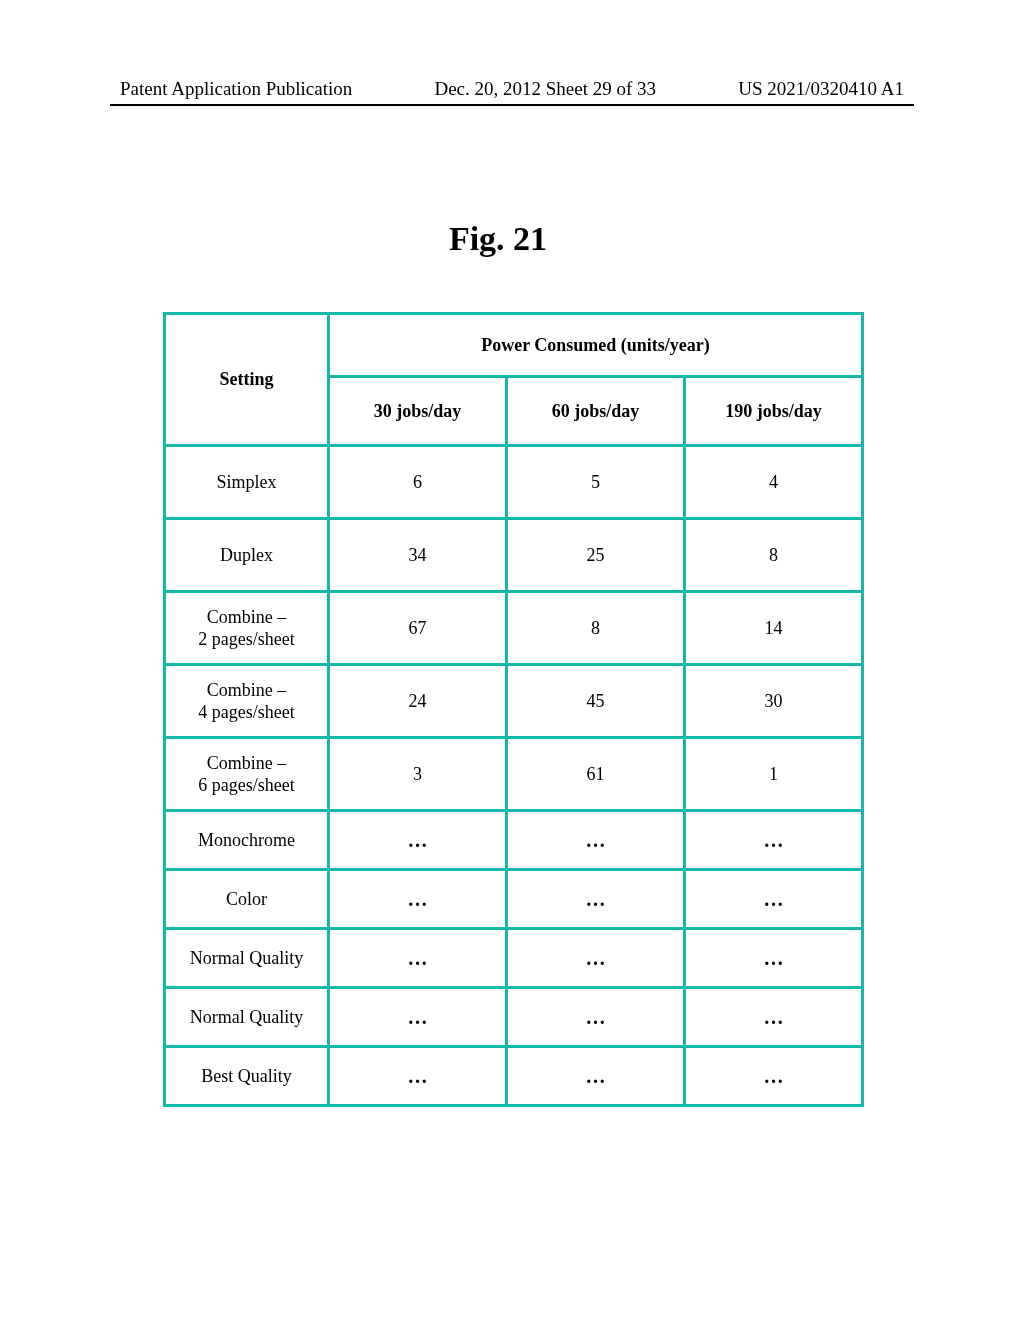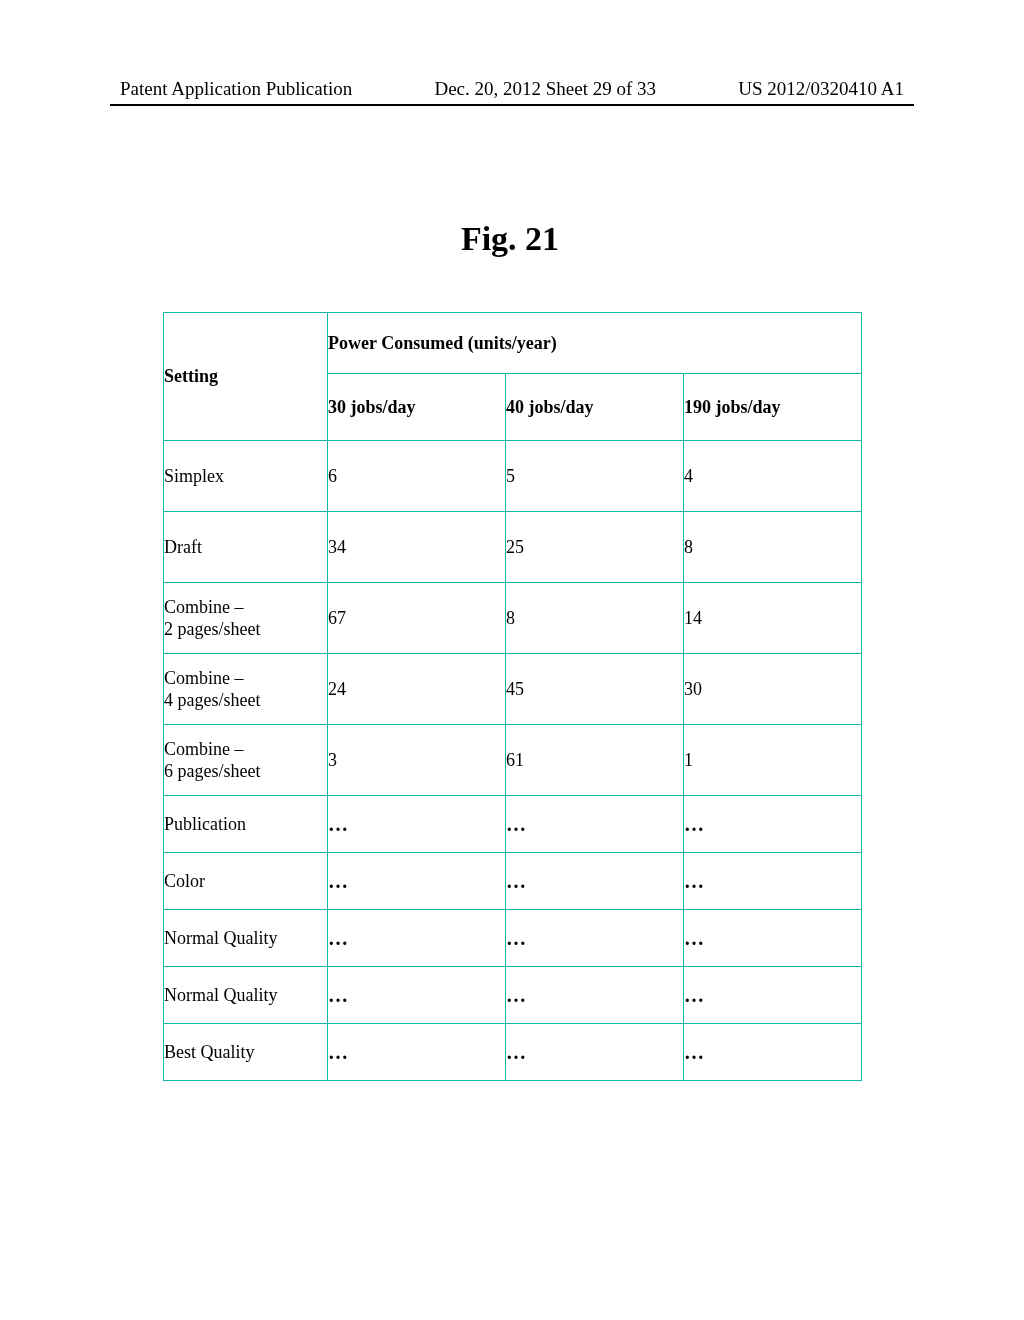--- a/index.html
+++ b/index.html
@@ -36,36 +36,35 @@
     border-top: 2px solid #000;
   }
   .fig-title {
     position: absolute;
     top: 220px;
     left: 0;
     width: 996px;
     text-align: center;
     font-size: 34px;
     font-weight: bold;
-    padding-left: 12px;
   }
   .tbl-wrap {
     position: absolute;
     top: 312px;
     left: 163px;
     width: 698px;
   }
   table {
     border-collapse: collapse;
     width: 100%;
     table-layout: fixed;
   }
   th, td {
-    border: 1px solid #14b8a6;
-    text-align: left;
+    border: 3px solid #14b8a6;
+    text-align: center;
     vertical-align: middle;
     font-size: 18px;
     padding: 0;
   }
   col.c-setting { width: 164px; }
   col.c-data { width: 178px; }
   .th-setting {
     height: 60px;
     font-weight: bold;
   }
@@ -87,54 +86,54 @@
     font-size: 20px;
   }
 </style>
 </head>
 <body>
 <div class="page">
 
 <div class="header-row">
   <span>Patent Application Publication</span>
   <span>Dec. 20, 2012  Sheet 29 of 33</span>
-  <span>US 2012/0320410 A1</span>
+  <span>US 2021/0320410 A1</span>
 </div>
 <div class="header-rule"></div>
 
 <div class="fig-title">Fig. 21</div>
 
 <div class="tbl-wrap">
   <table>
     <colgroup>
       <col class="c-setting">
           <col class="c-data">
           <col class="c-data">
           <col class="c-data">
     </colgroup>
     <thead>
       <tr>
         <th class="th-setting" rowspan="2">Setting</th>
         <th class="th-setting th-span" colspan="3">Power Consumed  (units/year)</th>
       </tr>
       <tr>
         <th class="th-sub">30 jobs/day</th>
-        <th class="th-sub">40 jobs/day</th>
+        <th class="th-sub">60 jobs/day</th>
         <th class="th-sub">190 jobs/day</th>
       </tr>
     </thead>
     <tbody id="tbody">
     <tr class="data-row">
             <td>Simplex</td>
             <td>6</td>
             <td>5</td>
             <td>4</td>
           </tr>
           <tr class="data-row">
-            <td>Draft</td>
+            <td>Duplex</td>
             <td>34</td>
             <td>25</td>
             <td>8</td>
           </tr>
           <tr class="data-row">
             <td class="cell-setting-2l">Combine –<br>2 pages/sheet</td>
             <td>67</td>
             <td>8</td>
             <td>14</td>
           </tr>
@@ -144,21 +143,21 @@
             <td>45</td>
             <td>30</td>
           </tr>
           <tr class="data-row">
             <td class="cell-setting-2l">Combine –<br>6 pages/sheet</td>
             <td>3</td>
             <td>61</td>
             <td>1</td>
           </tr>
           <tr class="data-row-sm">
-            <td>Publication</td>
+            <td>Monochrome</td>
             <td><span class="dots">…</span></td>
             <td><span class="dots">…</span></td>
             <td><span class="dots">…</span></td>
           </tr>
           <tr class="data-row-sm">
             <td>Color</td>
             <td><span class="dots">…</span></td>
             <td><span class="dots">…</span></td>
             <td><span class="dots">…</span></td>
           </tr>

